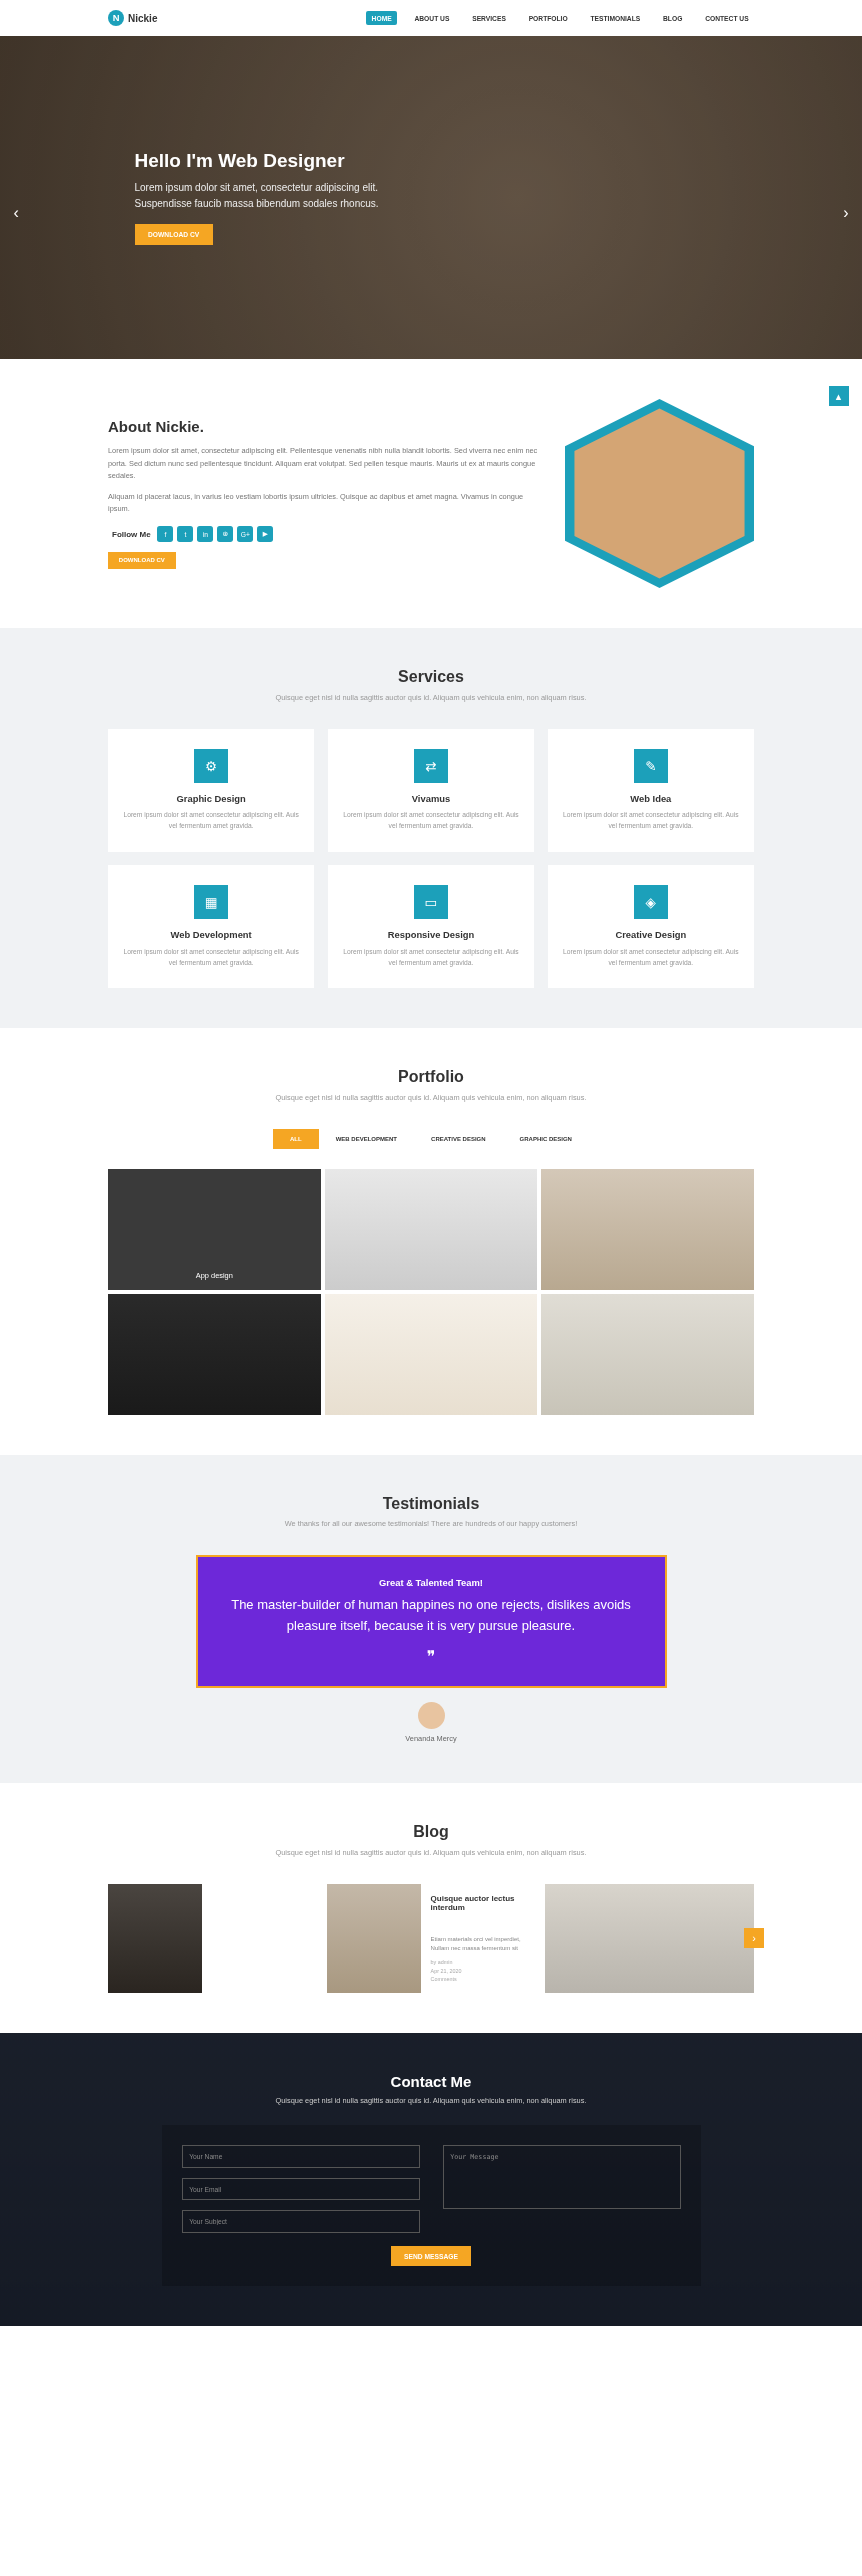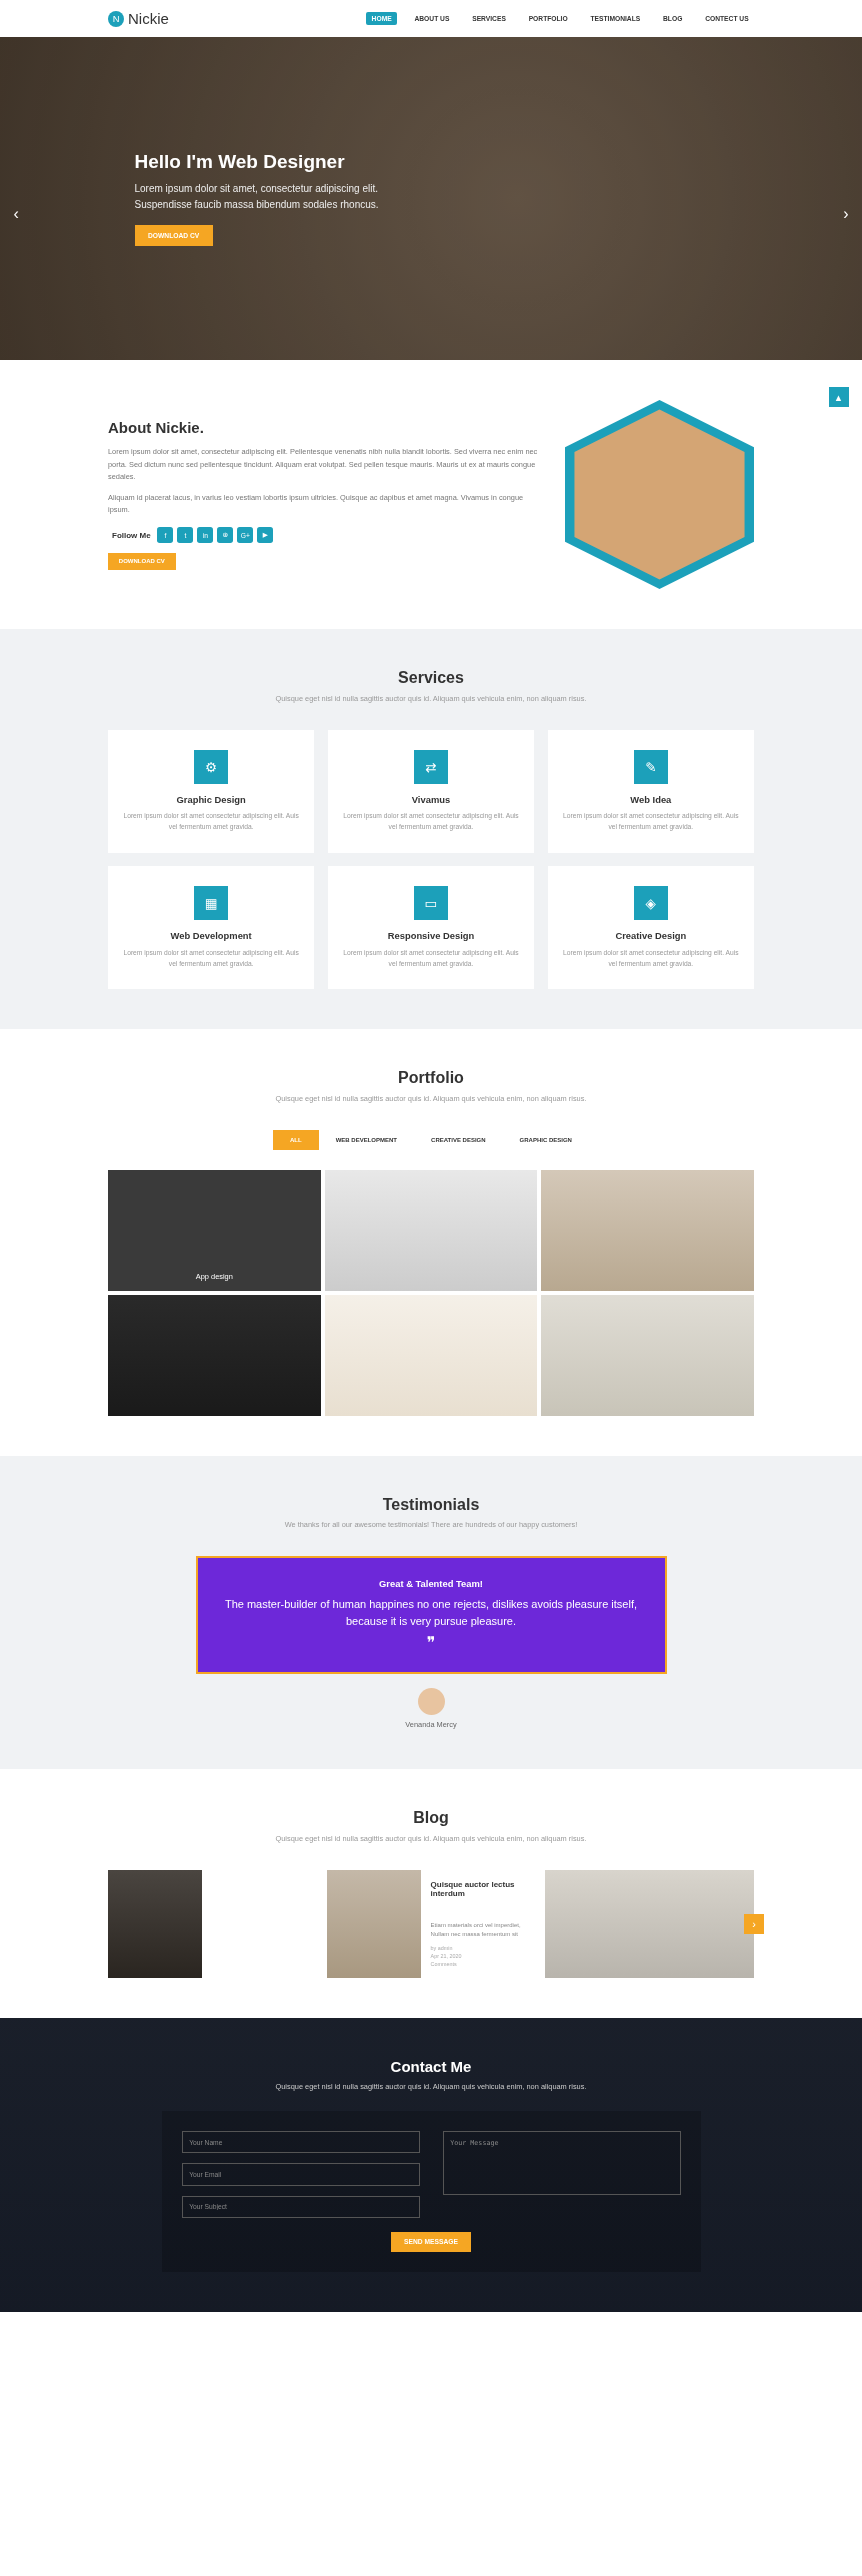--- a/index.html
+++ b/index.html
@@ -1,20 +1,20 @@
 <!DOCTYPE html>
 <html style="font-size:10.8px"><head>
 <meta charset="utf-8">
 <style>
 *{margin:0;padding:0;box-sizing:border-box}
 body{font-family:Arial,sans-serif;color:#333;background:#fff}
 .container{max-width:673px;margin:0 auto;padding:0 13.5px}
 .header{background:#fff;padding:10px 0;box-shadow:0 0.7px 2px rgba(0,0,0,.1)}
 .header-inner{display:flex;justify-content:space-between;align-items:center}
-.logo{display:flex;align-items:center;font-size:15px;font-weight:400}
+.logo{display:flex;align-items:center;font-size:10px;font-weight:700}
 .logo-icon{width:16px;height:16px;background:#1ca0ba;border-radius:50%;margin-right:4px;position:relative}
 .logo-icon::after{content:"N";position:absolute;color:#fff;font-size:9.4px;top:2px;left:4.7px}
 .nav{display:flex;gap:12px;font-size:6.7px;font-weight:600}
 .nav a{text-decoration:none;color:#333;padding:3.4px 5.4px}
 .nav a.active{background:#1ca0ba;color:#fff;border-radius:2px}
 .hero{position:relative;height:323px;background:linear-gradient(rgba(0,0,0,.3),rgba(0,0,0,.3)),radial-gradient(circle at 60% 50%,#8a7560,#5a4a3a);display:flex;align-items:center}
 .hero-arrow{position:absolute;top:50%;color:#fff;font-size:16px;cursor:pointer;padding:6.7px}
 .hero-arrow.left{left:6.7px}
 .hero-arrow.right{right:6.7px}
 .hero-content{max-width:673px;margin:12px auto;padding:0 40px;width:100%}
@@ -51,21 +51,21 @@
 .portfolio-item{height:121px;background:#ddd;position:relative;overflow:hidden}
 .portfolio-item.dark{background:#3a3a3a}
 .portfolio-overlay{position:absolute;bottom:0;left:0;right:0;padding:10px;color:#fff;font-size:7.4px}
 .pi-1{background:linear-gradient(#e8e8e8,#ccc)}
 .pi-2{background:linear-gradient(#d4c8b8,#b8a890)}
 .pi-3{background:linear-gradient(#2a2a2a,#1a1a1a)}
 .pi-4{background:linear-gradient(#f5f0e8,#e8dfd0)}
 .pi-5{background:linear-gradient(#e0ddd5,#c8c4b8)}
 .testimonial-box{background:#6d28d9;border:2.7px solid #f5a623;padding:20px;color:#fff;max-width:471px;margin:0 auto}
 .testimonial-box h3{font-size:9.4px;margin-bottom:6.7px}
-.testimonial-box p{font-size:11px;line-height:1.6;margin-bottom:2px}
+.testimonial-box p{font-size:13px;line-height:1.6;margin-bottom:11px}
 .quote-icon{font-size:16px}
 .testimonial-author{margin-top:13.5px}
 .author-avatar{width:27px;height:27px;border-radius:50%;background:#e8c4a0;margin:0 auto 5.4px}
 .author-name{font-size:7.4px;color:#666}
 .blog-grid{display:grid;grid-template-columns:1fr 1fr 1fr;gap:10px;position:relative}
 .blog-item{display:flex;background:#fff}
 .blog-img{width:45%;background:#555}
 .blog-img.i1{background:linear-gradient(#4a4540,#2a2520)}
 .blog-img.i2{background:linear-gradient(#c4b8a8,#a89880)}
 .blog-content{flex:1;padding:10px;text-align:left}

